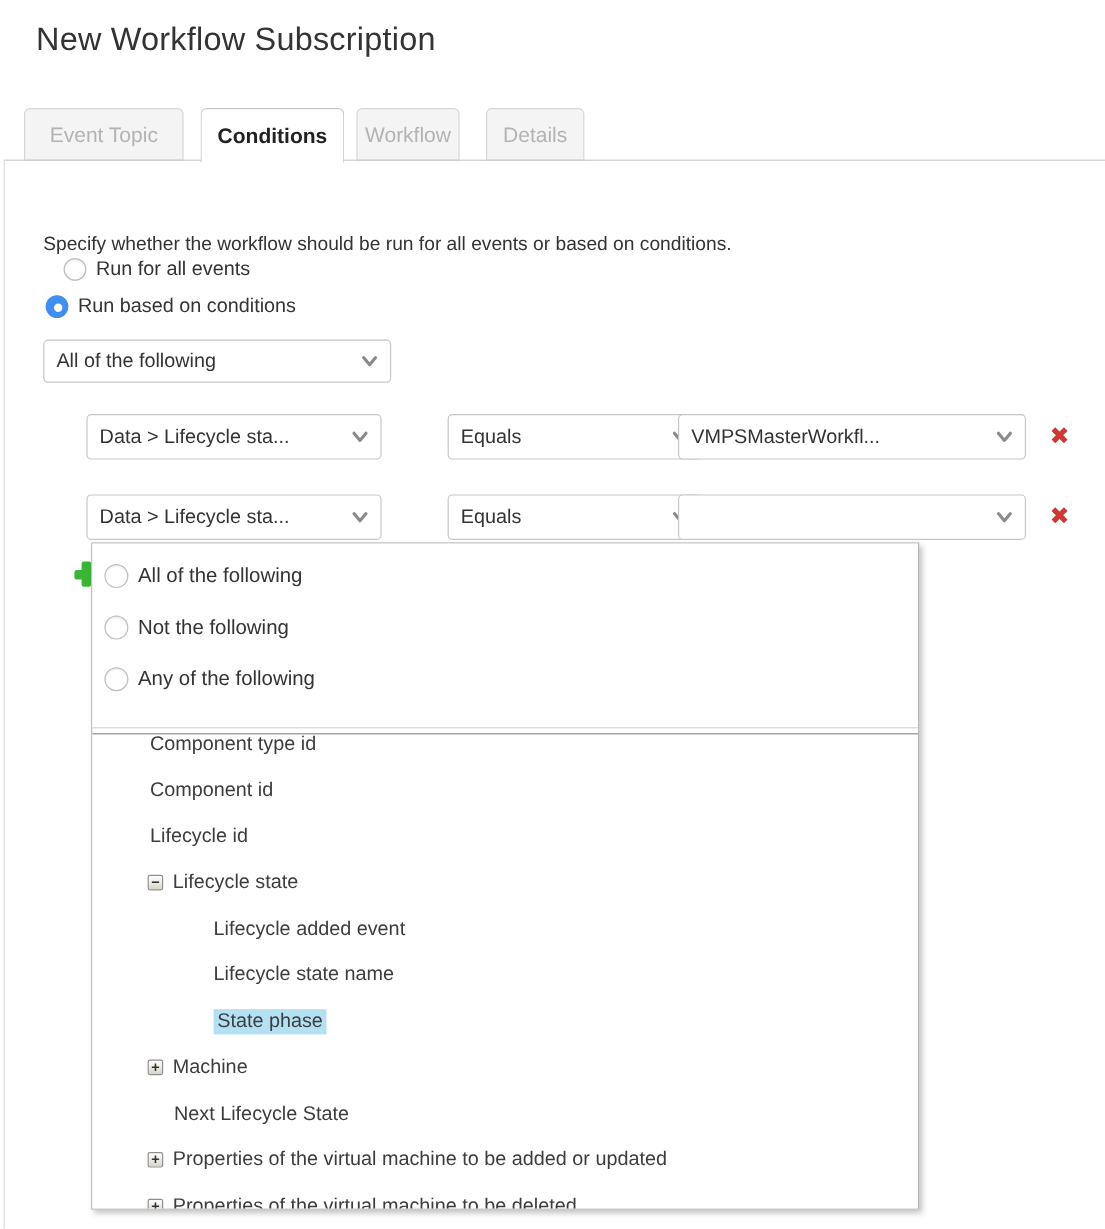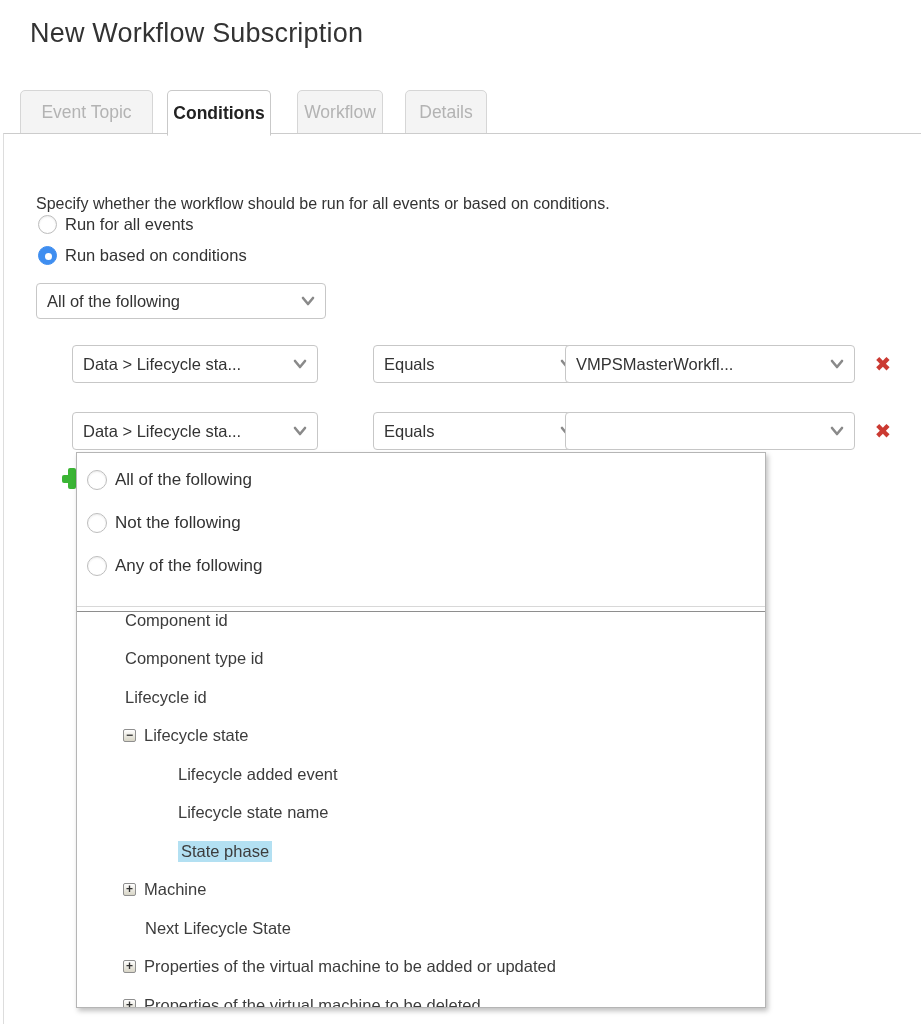--- a/index.html
+++ b/index.html
@@ -34,41 +34,41 @@
   .tab.active {
     background:#ffffff;
     border-color:#c9c9c9;
     border-bottom:1px solid #ffffff;
     color:#222;
     font-weight:bold;
     height:46px;
     z-index:3;
   }
   #tab-event-topic { left:20px;  width:133px; }
-  #tab-conditions  { left:167px; width:104px; }
+  #tab-conditions  { left:167px; width:120px; }
   #tab-workflow    { left:297px; width:86px; }
   #tab-details     { left:405px; width:82px;  }
 
   
   #content-panel {
     left:3px; top:133px; width:918px; height:891px;
     border-top:1px solid #cccccc;
     border-left:1px solid #dddddd;
     z-index:2;
     pointer-events:none;
   }
 
   #conditions-description {
     left:36px; top:195px;
     font-size:16px; color:#333;
   }
 
   
   .radio-row { display:flex; align-items:center; }
-  #radio-all-events   { left:38px; top:215px; }
+  #radio-all-events   { left:53px; top:215px; }
   #radio-conditions   { left:38px; top:246px; }
   .radio-circle {
     width:19px; height:19px; border-radius:50%;
     border:1px solid #bdbdbd; background:#fff;
     box-shadow:inset 0 1px 2px rgba(0,0,0,0.08);
     flex:0 0 auto;
   }
   .radio-circle.checked {
     background:#3f8ef0; border-color:#3f8ef0;
     box-shadow:none; position:relative;
@@ -248,24 +248,24 @@
     </div>
     <div class="popup-option">
       <span class="radio-circle"></span>
       <span class="radio-label">Any of the following</span>
     </div>
   </div>
 
   <div id="field-tree">
     <div id="tree-list">
       <div class="tree-row indent-leaf">
+        <span class="tree-label">Component type id</span>
+      </div>
+      <div class="tree-row indent-leaf">
         <span class="tree-label">Component id</span>
-      </div>
-      <div class="tree-row indent-leaf">
-        <span class="tree-label">Component type id</span>
       </div>
       <div class="tree-row indent-leaf">
         <span class="tree-label">Lifecycle id</span>
       </div>
       <div class="tree-row indent-exp">
         <span class="expander">−</span>
         <span class="tree-label">Lifecycle state</span>
       </div>
       <div class="tree-row indent-child">
         <span class="tree-label">Lifecycle added event</span>

